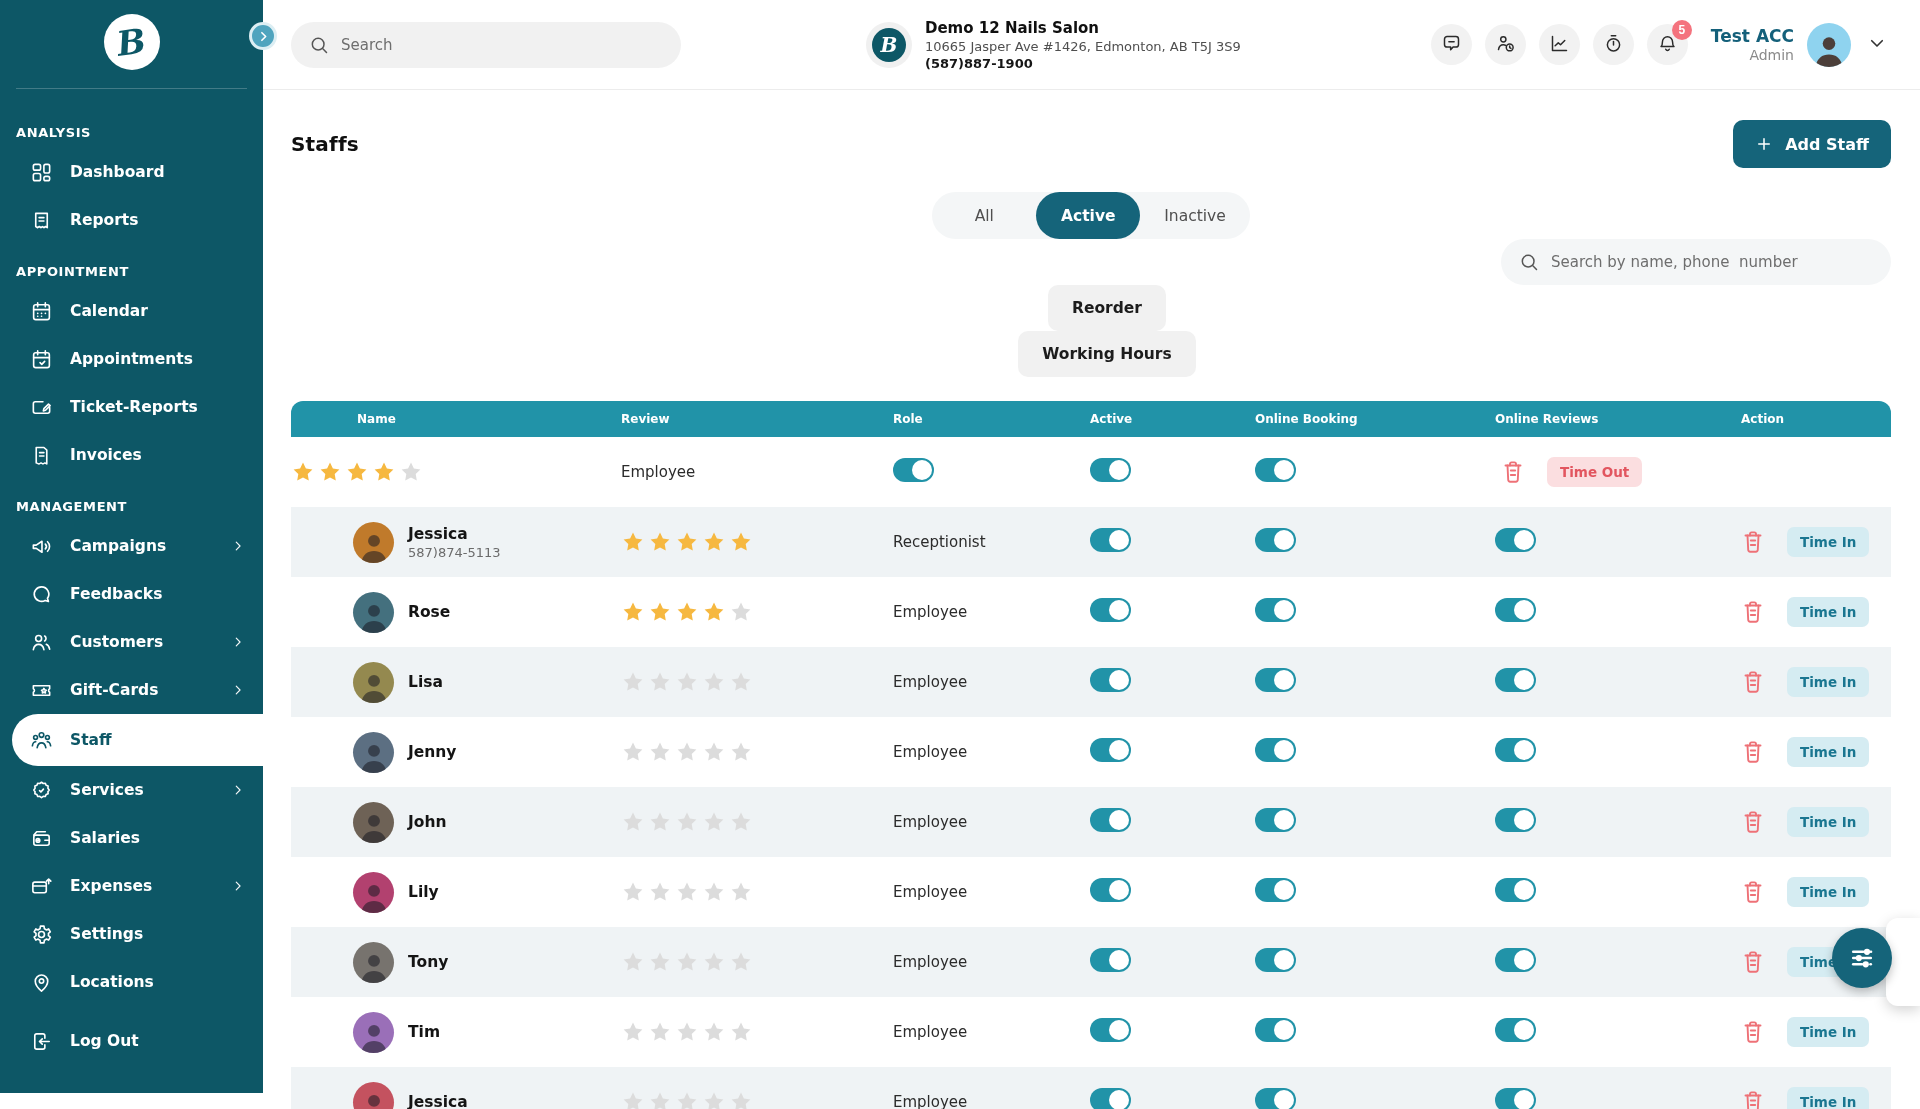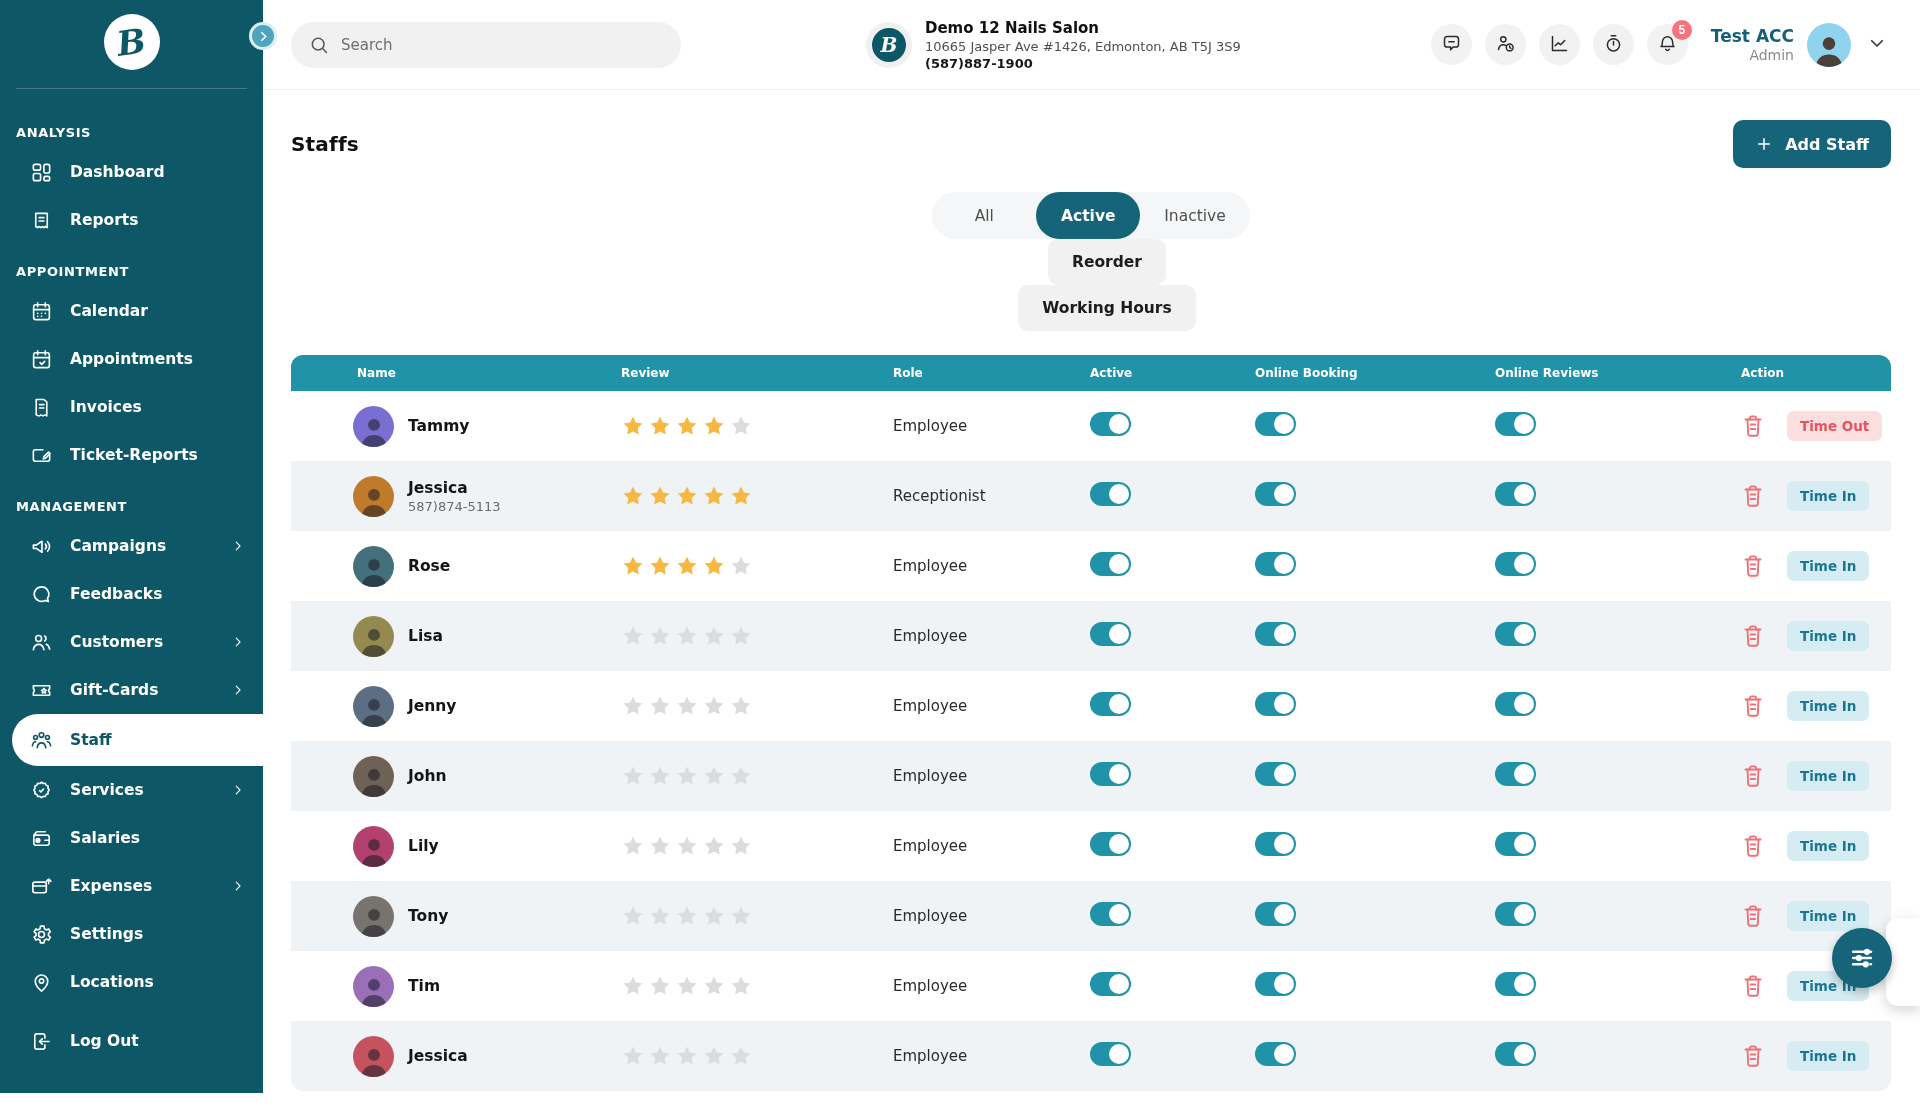--- a/index.html
+++ b/index.html
@@ -207,34 +207,34 @@
               <rect x="3.8" y="5" width="16.4" height="15.5" rx="2.2"></rect>
               <path d="M8 3v4M16 3v4M3.8 10h16.4"></path>
               <path d="M10.5 15.3l1.8 1.8 3-3.2"></path>
             </svg>
           </span>
           <span class="lbl">Appointments</span>
         </div>
         <div class="nav-item">
           <span class="icon ">
             <svg viewBox="0 0 24 24" fill="none" stroke="currentColor" stroke-width="1.7" stroke-linecap="round" stroke-linejoin="round">
+              <path d="M20.5 12v4a2 2 0 0 1-2 2h-13a2 2 0 0 1-2-2V8a2 2 0 0 1 2-2h8"></path>
+              <path d="M14.5 13.2l4.8-4.8 1.7 1.7-4.8 4.8-2.3.6z"></path>
+            </svg>
+          </span>
+          <span class="lbl">Ticket-Reports</span>
+        </div>
+        <div class="nav-item">
+          <span class="icon ">
+            <svg viewBox="0 0 24 24" fill="none" stroke="currentColor" stroke-width="1.7" stroke-linecap="round" stroke-linejoin="round">
               <path d="M6.5 3.5h8l3 3v17 0l-2-1.3-2 1.3-2-1.3-2 1.3-3-1.3z" transform="scale(1 .86) translate(0 .8)"></path>
               <path d="M10 9h4.5M10 12.5h4.5"></path>
             </svg>
           </span>
           <span class="lbl">Invoices</span>
-        </div>
-        <div class="nav-item">
-          <span class="icon ">
-            <svg viewBox="0 0 24 24" fill="none" stroke="currentColor" stroke-width="1.7" stroke-linecap="round" stroke-linejoin="round">
-              <path d="M20.5 12v4a2 2 0 0 1-2 2h-13a2 2 0 0 1-2-2V8a2 2 0 0 1 2-2h8"></path>
-              <path d="M14.5 13.2l4.8-4.8 1.7 1.7-4.8 4.8-2.3.6z"></path>
-            </svg>
-          </span>
-          <span class="lbl">Ticket-Reports</span>
         </div>
         <div class="nav-section">MANAGEMENT</div>
         <div class="nav-item">
           <span class="icon ">
             <svg viewBox="0 0 24 24" fill="none" stroke="currentColor" stroke-width="1.7" stroke-linecap="round" stroke-linejoin="round">
               <path d="M3.5 10.5v3.5h3l6 4V6.5l-6 4z"></path>
               <path d="M16 9.5a3.6 3.6 0 0 1 0 5"></path>
               <path d="M18.3 7a7 7 0 0 1 0 10"></path>
             </svg>
           </span>
@@ -456,48 +456,45 @@
           <span>Add Staff</span>
         </button>
       </div>
 
       <div class="controls-row">
         <div class="tabs" id="tabs">
             <button class="tab">All</button>
             <button class="tab active">Active</button>
             <button class="tab">Inactive</button>
           </div>
+        <div class="tsearch">
+          <span class="icon">
+            <svg viewBox="0 0 24 24" fill="none" stroke="currentColor" stroke-width="1.8" stroke-linecap="round">
+                <circle cx="11" cy="11" r="7"></circle>
+                <path d="M16.6 16.6L21 21"></path>
+              </svg>
+          </span>
+          <input type="text" placeholder="Search by name, phone  number" style="">
+        </div>
         <button class="ctl-btn">Reorder</button>
         <button class="ctl-btn">Working Hours</button>
       </div>
 
       <div class="table">
         <div class="thead" id="thead">
             <div class="hc">Name</div>
             <div class="hc">Review</div>
             <div class="hc">Role</div>
             <div class="hc">Active</div>
             <div class="hc">Online Booking</div>
             <div class="hc">Online Reviews</div>
             <div class="hc">Action</div>
           </div>
         <div id="rows">
             <div class="trow">
-    <div class="name-cell">
-      <span class="avatar" style="background:#7a6fd0">
-                  <svg viewBox="0 0 40 40">
-                    <circle cx="20" cy="14" r="7"></circle>
-                    <path d="M5 40c1.5-10 7.5-14 15-14s13.5 4 15 14z"></path>
-                  </svg>
-                </span>
-      <span>
-        <div class="staff-name">Tammy</div>
-
-      </span>
-    </div>
     <div class="stars">
                 <span class="star filled"><svg viewBox="0 0 24 24">
                     <path d="M12 2.6l2.9 5.9 6.5 1-4.7 4.6 1.1 6.4L12 17.5 6.2 20.5l1.1-6.4L2.6 9.5l6.5-1z"></path>
                   </svg></span>
                 <span class="star filled"><svg viewBox="0 0 24 24">
                     <path d="M12 2.6l2.9 5.9 6.5 1-4.7 4.6 1.1 6.4L12 17.5 6.2 20.5l1.1-6.4L2.6 9.5l6.5-1z"></path>
                   </svg></span>
                 <span class="star filled"><svg viewBox="0 0 24 24">
                     <path d="M12 2.6l2.9 5.9 6.5 1-4.7 4.6 1.1 6.4L12 17.5 6.2 20.5l1.1-6.4L2.6 9.5l6.5-1z"></path>
                   </svg></span>

